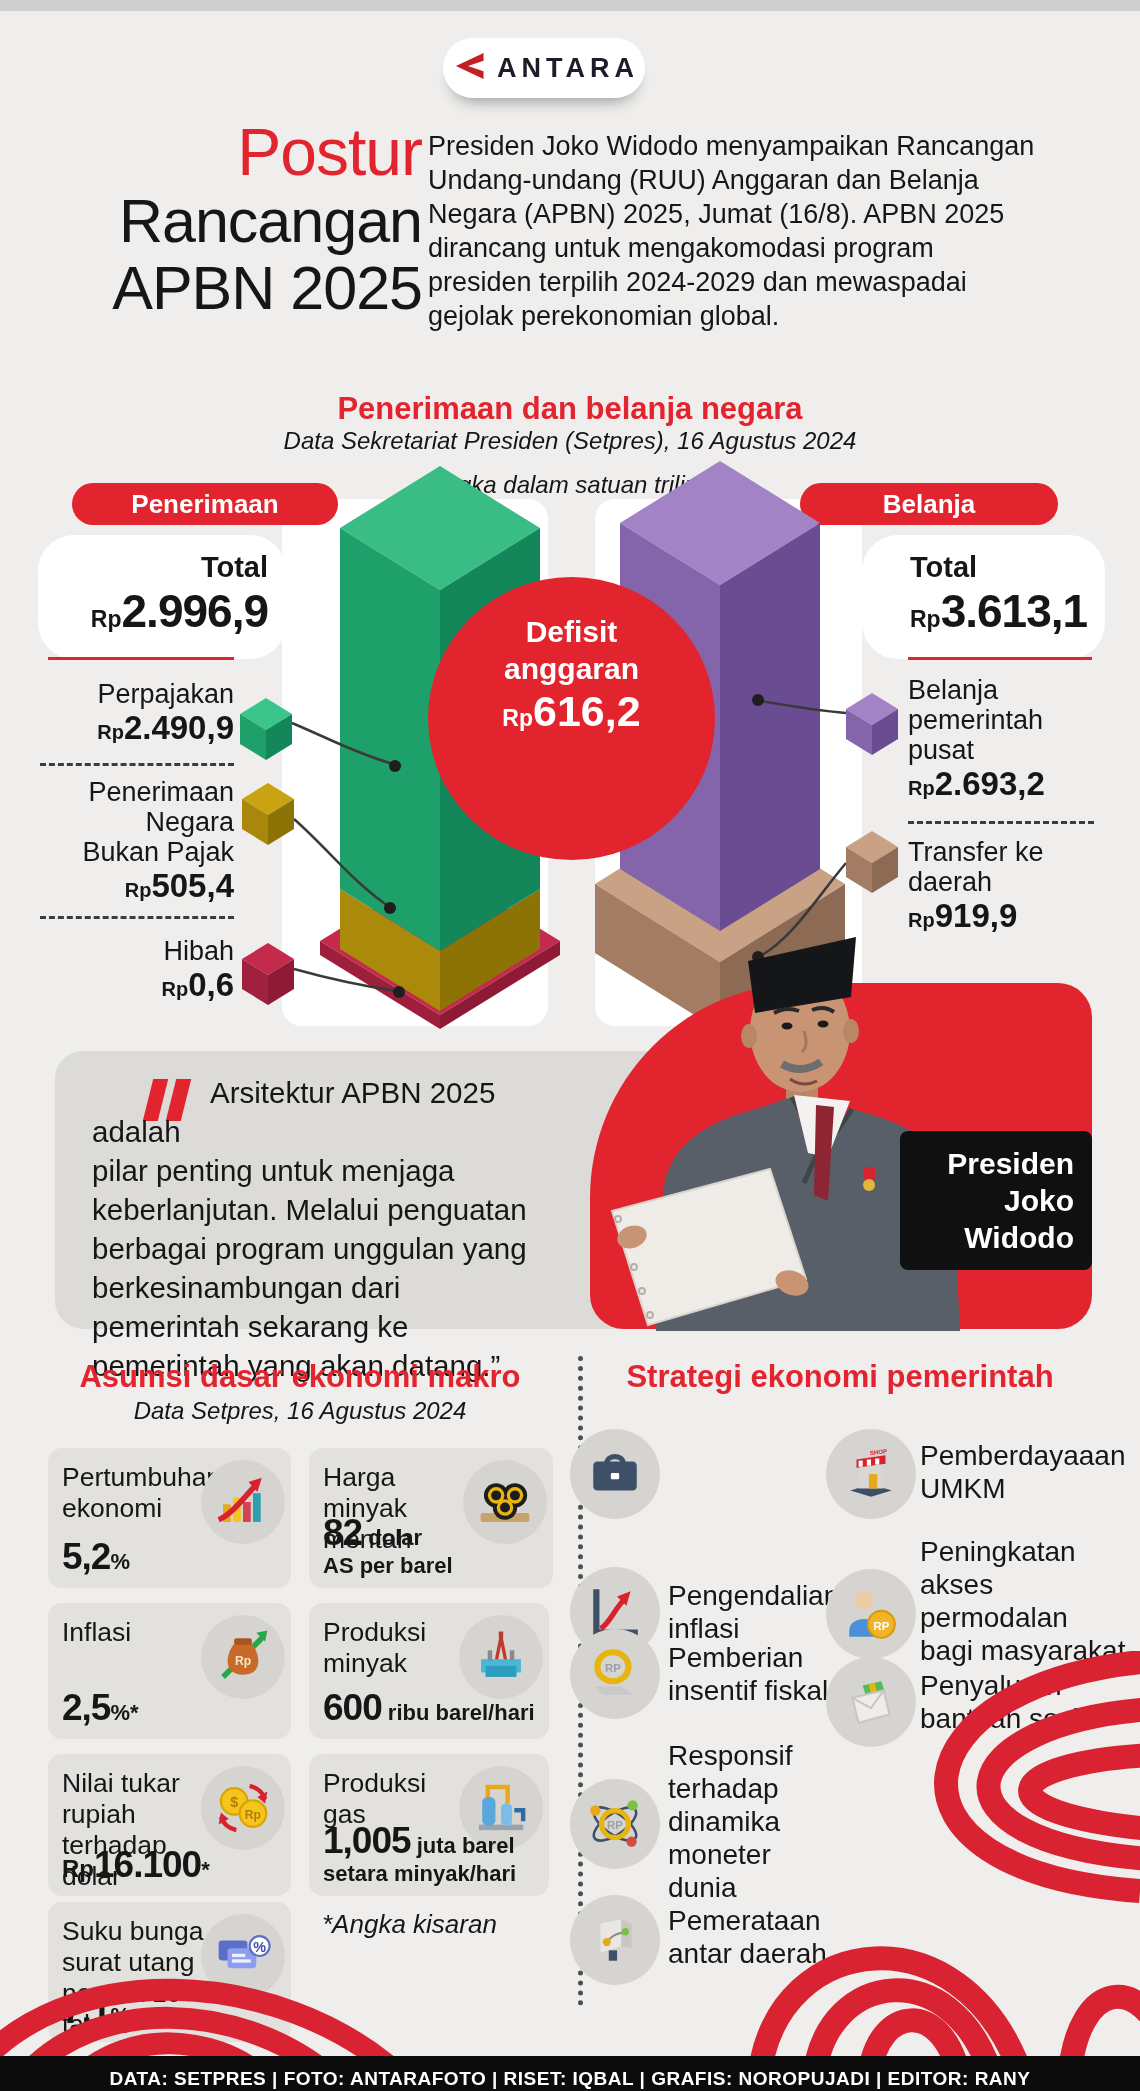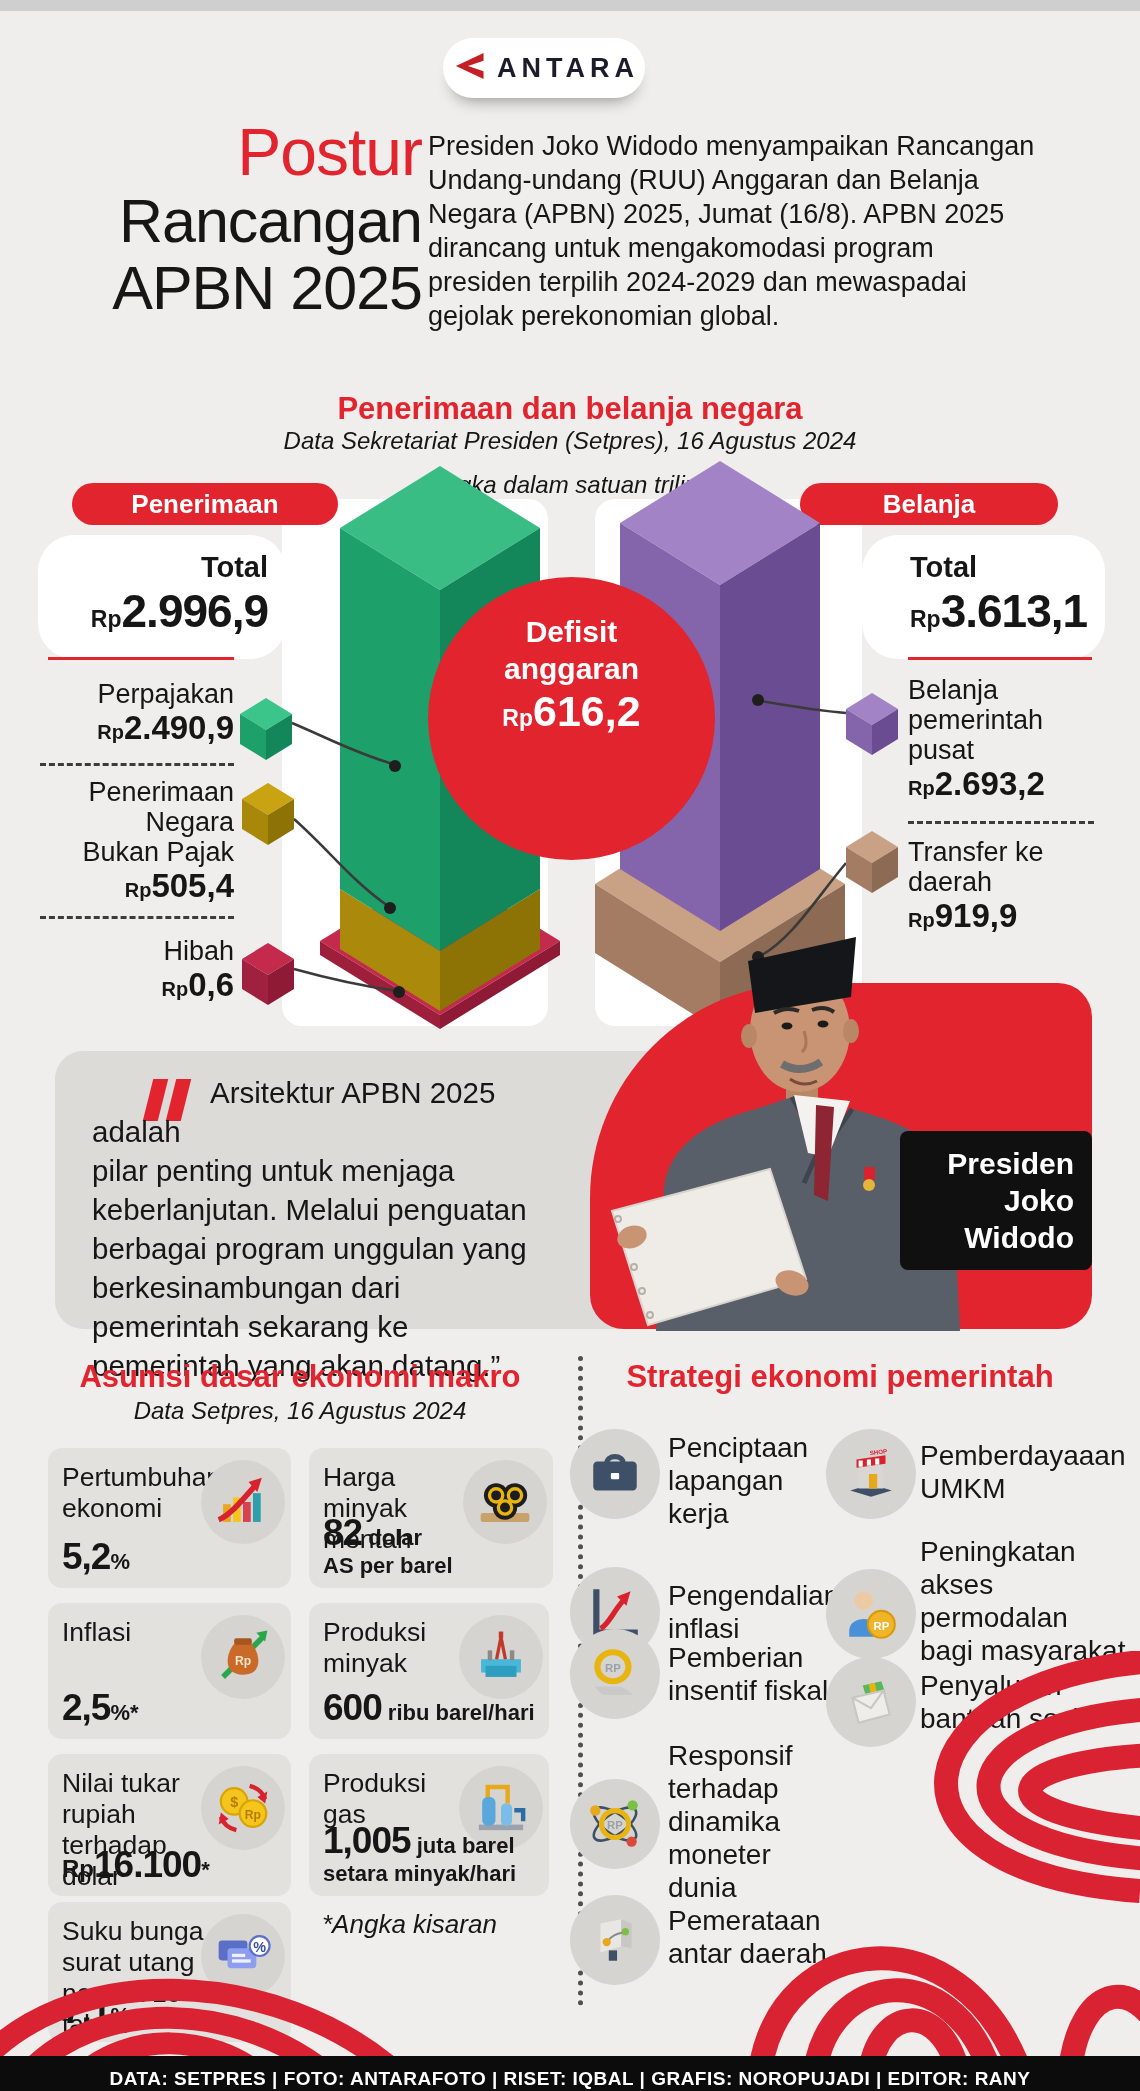--- a/index.html
+++ b/index.html
@@ -404,25 +404,20 @@
 
   <div class="abs sec-head center str-head">Strategi ekonomi pemerintah</div>
 
   <div class="stra-icon abs" style="left:570px;top:1418px">
     <svg width="58" height="58" viewBox="0 0 56 56">
         <path d="M20 18 C20 9 36 9 36 18" stroke="#3d5068" stroke-width="5" fill="none"></path>
         <rect x="7" y="16" width="42" height="28" rx="4" fill="#3d5068"></rect>
         <rect x="24" y="27" width="8" height="6" rx="1" fill="#fff"></rect>
       </svg>
   </div>
-  <div class="abs stra-item" style="left:668px;top:1420px">
-    <div class="txt pre">Penciptaan
-lapangan
-kerja</div>
-  </div>
 
   <div class="stra-icon abs" style="left:570px;top:1556px">
     <svg width="58" height="58" viewBox="0 0 56 56">
         <path d="M10 6 L10 48 L50 48" stroke="#3d5068" stroke-width="6" fill="none"></path>
         <path d="M14 44 C22 40 26 28 36 17" stroke="#d8222e" stroke-width="5" fill="none"></path>
         <path d="M30 13 L43 8 L39 22 Z" fill="#d8222e"></path>
       </svg>
   </div>
   <div class="abs stra-item" style="left:668px;top:1568px">
     <div class="txt pre">Pengendalian

